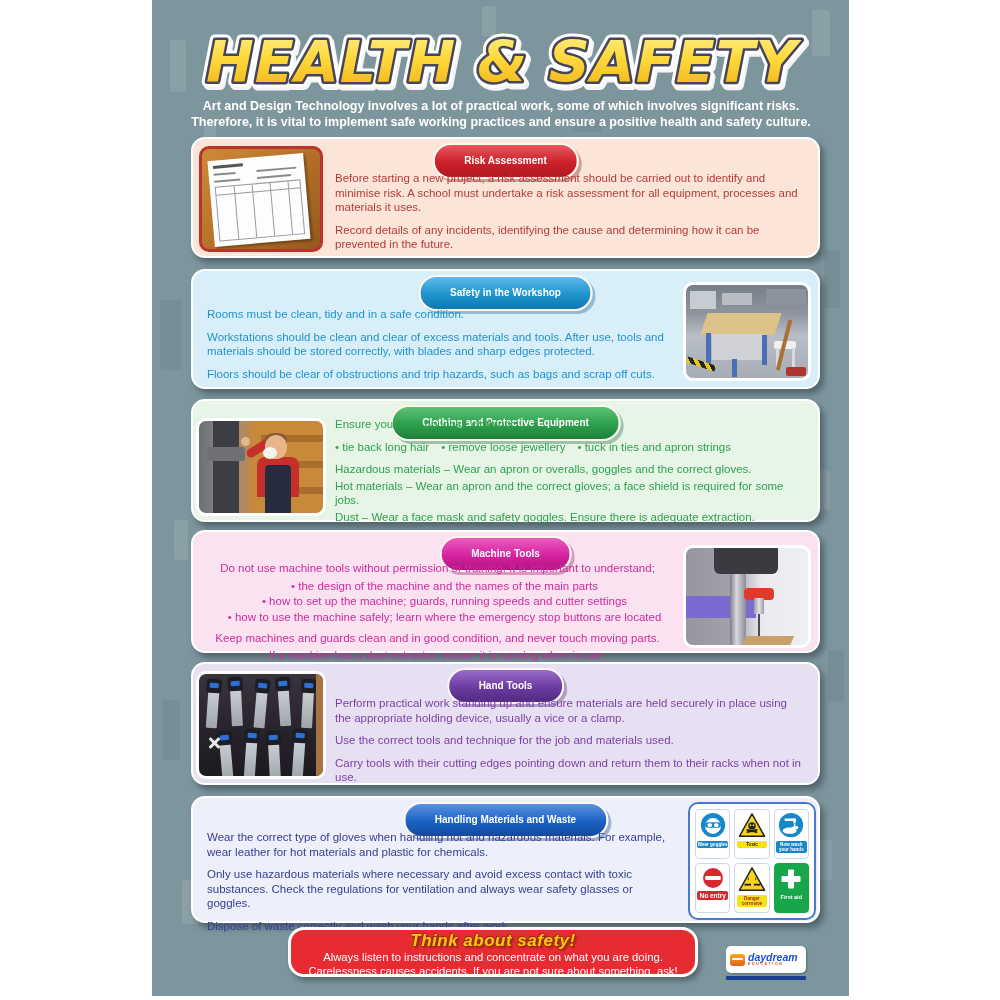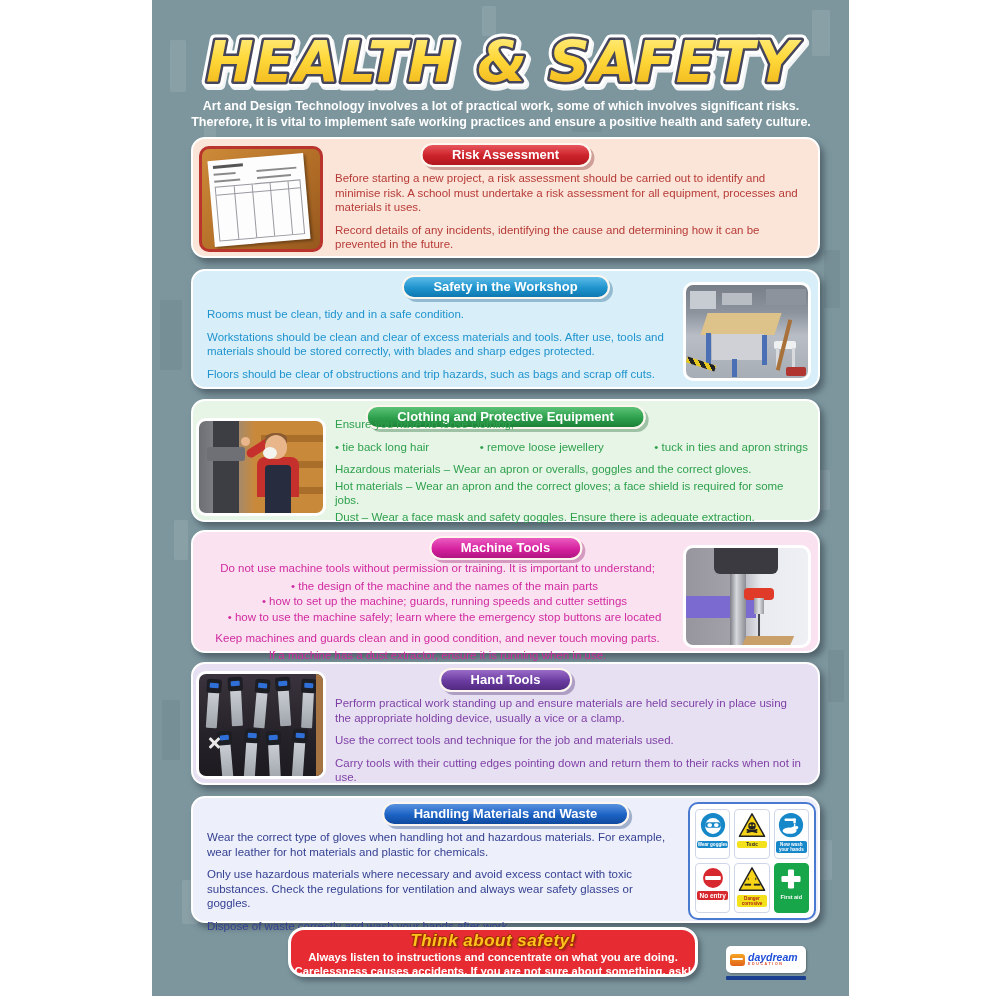--- a/index.html
+++ b/index.html
@@ -9,27 +9,27 @@
   .pat{position:absolute;background:rgba(255,255,255,0.10);border-radius:2px;}
   .patd{position:absolute;background:rgba(0,0,0,0.05);border-radius:2px;}
 
   .title-svg{position:absolute;left:152px;top:22px;width:697px;height:82px;}
 
   .intro{position:absolute;left:170px;top:99px;width:662px;text-align:center;color:#ffffff;
          font-weight:bold;font-size:12.5px;line-height:1.26;}
 
   .card{position:absolute;left:191px;width:629px;border:2px solid #ffffff;border-radius:14px;
         box-sizing:border-box;box-shadow:4px 5px 6px rgba(40,52,62,0.5);}
-  .pill{position:absolute;top:4px;left:50%;transform:translateX(-50%);padding:2px 30px;
-        border-radius:999px;border:2px solid #fdf6ee;color:#ffffff;font-weight:bold;font-size:13px;
+  .pill{position:absolute;top:4px;left:50%;transform:translateX(-50%);padding:10px 30px;
+        border-radius:999px;border:2px solid #fdf6ee;color:#ffffff;font-weight:bold;font-size:10px;
         white-space:nowrap;line-height:1.2;}
   .body{position:absolute;font-weight:normal;font-size:11.5px;line-height:1.27;}
   .body p{margin:0 0 8px 0;}
   .body .tight p{margin:0 0 2px 0;}
-  .bullets-row{display:flex;gap:12px;justify-content:space-between;margin:3px 0 8px 0;}
+  .bullets-row{display:flex;gap:12px;justify-content:flex-start;margin:3px 0 8px 0;}
   .bullet-item::before{content:"• ";}
   .bullets-col{margin:2px 0 7px 14px;}
   .bullets-col div{margin-bottom:1px;}
 
   
   .c0{background:#fbe5d8;top:137px;height:121px;}
   .c0 .pill{background:linear-gradient(180deg,#e8565e 0%,#cc2129 55%,#b01820 100%);box-shadow:3px 3px 0 rgba(120,30,30,0.35);}
   .c0 .body{color:#b73b38;left:142px;top:32px;right:14px;}
   .c1{background:#d8effa;top:269px;height:120px;}
   .c1 .pill{background:linear-gradient(180deg,#5cbbe8 0%,#1f93cd 55%,#0f78b0 100%);box-shadow:3px 3px 0 rgba(20,90,130,0.35);}
@@ -123,21 +123,21 @@
   .sign-green{background:#18a64a;border-color:#18a64a;}
   .sign-green .lbl{background:transparent;color:#fff;font-size:5.5px;}
 
   
   .footer-box{position:absolute;left:288px;top:927px;width:410px;height:50px;background:#e62b33;
               border:3px solid #ffffff;border-radius:16px;box-sizing:border-box;text-align:center;
               box-shadow:3px 4px 5px rgba(40,52,62,0.45);}
   .footer-title{display:block;margin-top:1px;font-weight:bold;font-style:italic;font-size:17px;color:#ffc31e;
                 letter-spacing:0.5px;
                 text-shadow:1px 0 #a33000,-1px 0 #a33000,0 1px #a33000,0 -1px #a33000,1px 1px #a33000,-1px -1px #a33000,2px 2px 2px rgba(0,0,0,0.35);}
-  .footer-line{color:#ffffff;font-weight:bold;font-size:11.3px;line-height:1.22;}
+  .footer-line{color:#ffffff;font-weight:normal;font-size:11.3px;line-height:1.22;}
 
   
   .logo{position:absolute;left:726px;top:946px;width:80px;height:27px;background:#ffffff;border-radius:5px;
         display:flex;align-items:center;padding:0 4px;box-sizing:border-box;box-shadow:1px 1px 2px rgba(0,0,0,0.3);}
   .logo-icon{width:15px;height:12px;background:linear-gradient(180deg,#f5a623,#e2621b);border-radius:3px;margin-right:3px;
              position:relative;}
   .logo-icon::after{content:"";position:absolute;left:2px;top:4px;width:11px;height:2px;background:#fff;border-radius:1px;}
   .logo-texts{display:flex;flex-direction:column;line-height:1;}
   .logo-name{font-weight:bold;font-style:italic;font-size:10.5px;color:#1f4fd8;}
   .logo-sub{font-size:3.6px;letter-spacing:1.6px;color:#e04a2a;font-weight:bold;margin-top:1px;}

